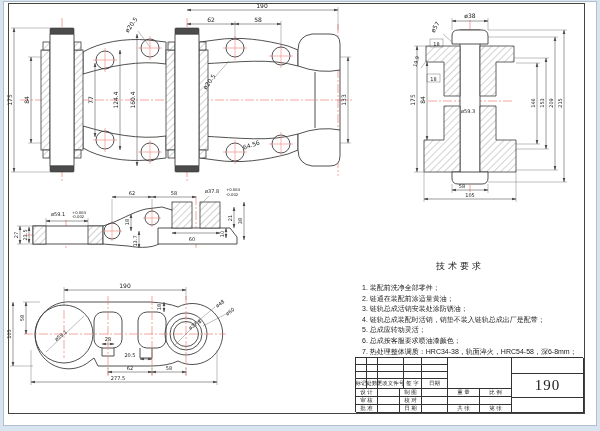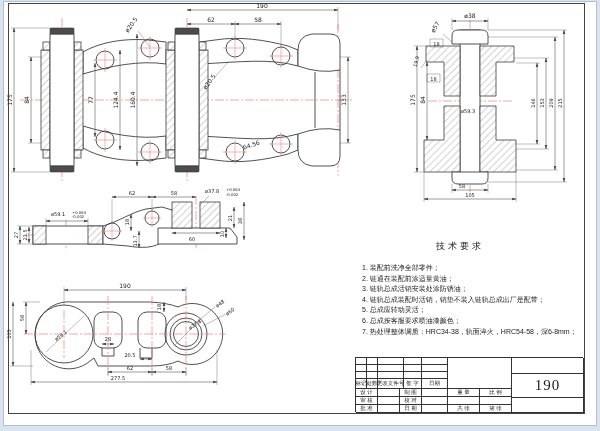--- a/index.html
+++ b/index.html
@@ -13,21 +13,21 @@
   .hat{fill:url(#hp);stroke:#3d3d3d;stroke-width:0.8;}
   .dk{fill:#4c4c4c;stroke:#333;stroke-width:0.6;}
   .dim{stroke:#4a4a4a;stroke-width:0.55;fill:none;}
   .ext{stroke:#5a5a5a;stroke-width:0.4;fill:none;}
   .cl{stroke:#f28079;stroke-width:0.7;fill:none;stroke-dasharray:9 2 2 2;}
   .cx{stroke:#f28079;stroke-width:0.6;fill:none;}
   text{font-family:"DejaVu Sans",sans-serif;fill:#222;}
   .dt{font-size:6px;text-anchor:middle;}
   .dts{font-size:5px;text-anchor:middle;}
   .tol{font-size:3.8px;text-anchor:start;}
-  .tech{position:absolute;left:362px;top:240px;width:226px;color:#222;}
+  .tech{position:absolute;left:362px;top:260px;width:226px;color:#222;}
   .tech-title{font-size:9px;letter-spacing:3px;margin-left:74px;color:#222;}
   .tech-items{margin-top:10px;font-size:7px;line-height:10.6px;white-space:nowrap;}
   .tb{position:absolute;left:355px;top:357px;width:228px;height:55px;border-left:1px solid #333;border-top:1px solid #333;box-sizing:border-box;color:#222;}
   .cell{position:absolute;border-right:1px solid #333;border-bottom:1px solid #333;box-sizing:border-box;
         display:flex;align-items:center;justify-content:center;font-size:5.5px;overflow:hidden;white-space:nowrap;}
   .partname{font-family:"Liberation Serif",serif;font-size:15px;letter-spacing:1px;}
 </style>
 </head>
 <body>
 

